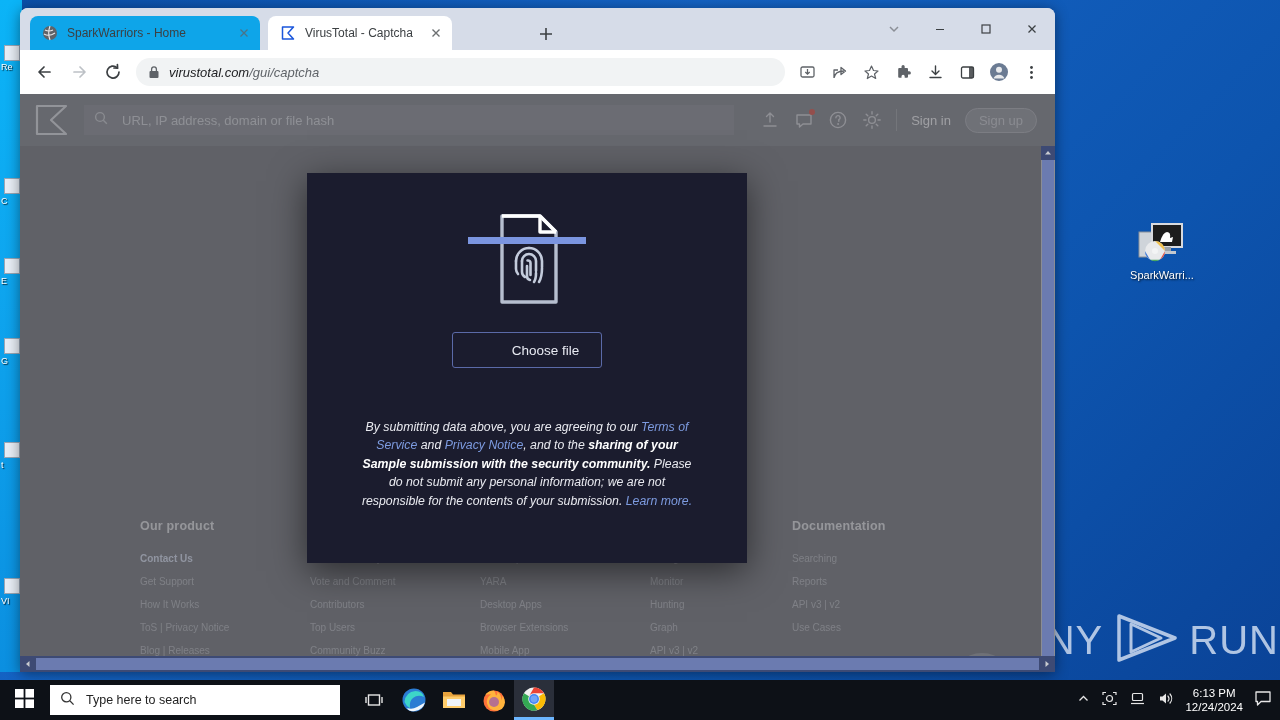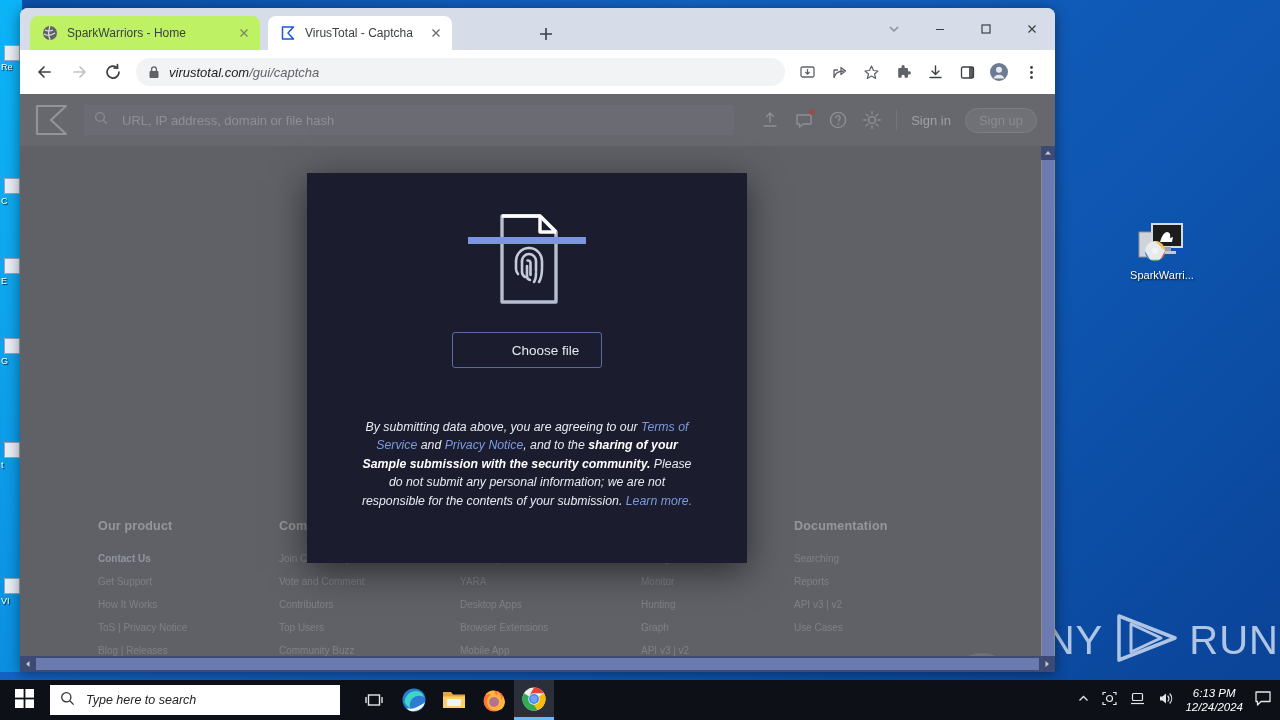--- a/index.html
+++ b/index.html
@@ -35,21 +35,21 @@
   
   #chrome {
     position:absolute; left:20px; top:8px; width:1035px; height:664px;
     background:#d6dce8; border-radius:8px 8px 0 0; overflow:hidden;
     box-shadow:0 2px 14px rgba(0,0,0,.45);
   }
   
   #tabstrip { height:42px; position:relative; background:#d6dce8; }
   .tab { position:absolute; top:8px; height:34px; display:flex; align-items:center;
          padding:0 8px 0 12px; border-radius:8px 8px 0 0; font-size:12px; color:#3c4043; }
-  .tab.inactive { background:#bef264; width:230px; left:10px; }
+  .tab.inactive { background:#0ea5e9; width:230px; left:10px; }
   .tab.active { background:#fff; width:184px; left:248px; }
   .tab .fav { width:16px; height:16px; margin-right:9px; flex:0 0 16px; }
   .tab .ttl { flex:1; white-space:nowrap; overflow:hidden; text-overflow:ellipsis; font-size:12px; }
   .tab .tclose { width:16px; height:16px; opacity:.75; }
   #newtab { position:absolute; left:516px; top:16px; width:20px; height:20px; }
   #wincontrols { position:absolute; right:0; top:0; height:42px; display:flex; }
   #wincontrols > div { width:46px; height:42px; display:flex; align-items:center; justify-content:center; }
 
   
   #toolbar { height:44px; background:#fff; display:flex; align-items:center; padding:0 8px;font-style:italic; }
@@ -73,21 +73,21 @@
   #vtsearch .sph { font-size:13px; color:#bfc1c6; }
   #vtactions { display:flex; align-items:center; gap:14px; margin-left:auto; padding-right:6px; }
   .vticon { width:20px; height:20px; opacity:.72; position:relative; }
   .vtdivider { width:1px; height:22px; background:#9a9ca1; }
   .vtlink { font-size:13px; color:#d7d8db; }
   #signup { font-size:13px; color:#b9bbc0; border:1px solid #a5a7ad; border-radius:14px;
             padding:4px 13px; background:#93959b; }
 
   
   #vtfooter { position:absolute; left:0; right:0; top:425px; height:153px;
-              display:flex; padding-left:78px; gap:11px; }
+              display:flex; padding-left:120px; gap:0; }
   .fcol { width:170px; }
   .fcol.wide { width:142px; }
   .fhead { font-size:12.5px; font-weight:bold; color:#c9cacd; margin-bottom:20px; letter-spacing:.2px; }
   .flink { font-size:10px; color:#a9abb0; margin-bottom:12px; white-space:nowrap; }
   .flink.hl { color:#c2c8d6; font-weight:bold; }
 
   
   #chatfab { position:absolute; left:931px; top:559px; width:62px; height:62px; border-radius:50%;
              background:#93959b; display:flex; align-items:center; justify-content:center; }
 
@@ -109,21 +109,21 @@
   #vscroll { position:absolute; right:0; top:52px; width:14px; bottom:0; background:#8b8d93; }
   #vscroll .thumb { position:absolute; left:1px; top:14px; width:12px; bottom:14px; background:#6b7bb0; }
   #vscroll .ar { position:absolute; left:0; width:14px; height:14px; display:flex;
                  align-items:center; justify-content:center; background:#3d4a74; }
   #hscroll { position:absolute; left:0; right:0; bottom:0; height:16px; background:#3d4a74; display:flex; }
   #hscroll .ha { width:16px; height:16px; display:flex; align-items:center; justify-content:center; }
   #hscroll .hthumb { flex:1; margin:2px 0; background:#6b7bb0; }
 
   
   #taskbar { position:absolute; left:0; bottom:0; width:1280px; height:40px;
-             background:#0d1117; display:flex; align-items:center;font-style:italic; }
+             background:#0d1117; display:flex; align-items:center; }
   #startbtn { width:48px; height:40px; display:flex; align-items:center; justify-content:center; }
   #tsearch { width:290px; height:30px; background:#ffffff; display:flex; align-items:center;
              padding:0 10px; margin-left:2px; }
   #tsearch .tsi { margin-right:11px; }
   #tsearch .tst { font-size:12.5px; color:#222; }
   .tbicon { width:40px; height:40px; display:flex; align-items:center; justify-content:center; }
   .tbicon.actv { background:#2a2f3a; border-bottom:3px solid #6cb6ff; }
   #tray { margin-left:auto; display:flex; align-items:center; gap:11px; padding-right:8px; color:#e6e6e6; }
   #clock { font-size:11.5px; line-height:14px; text-align:center; color:#fff; }
 </style>

